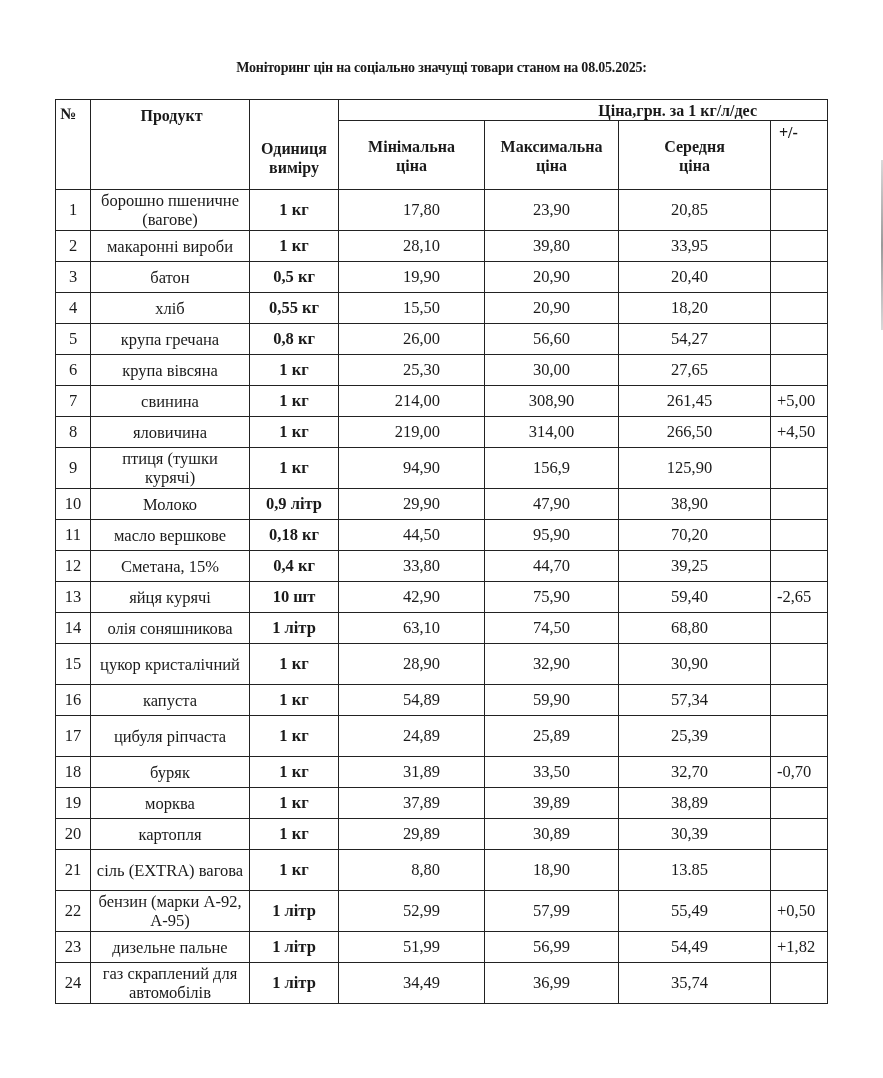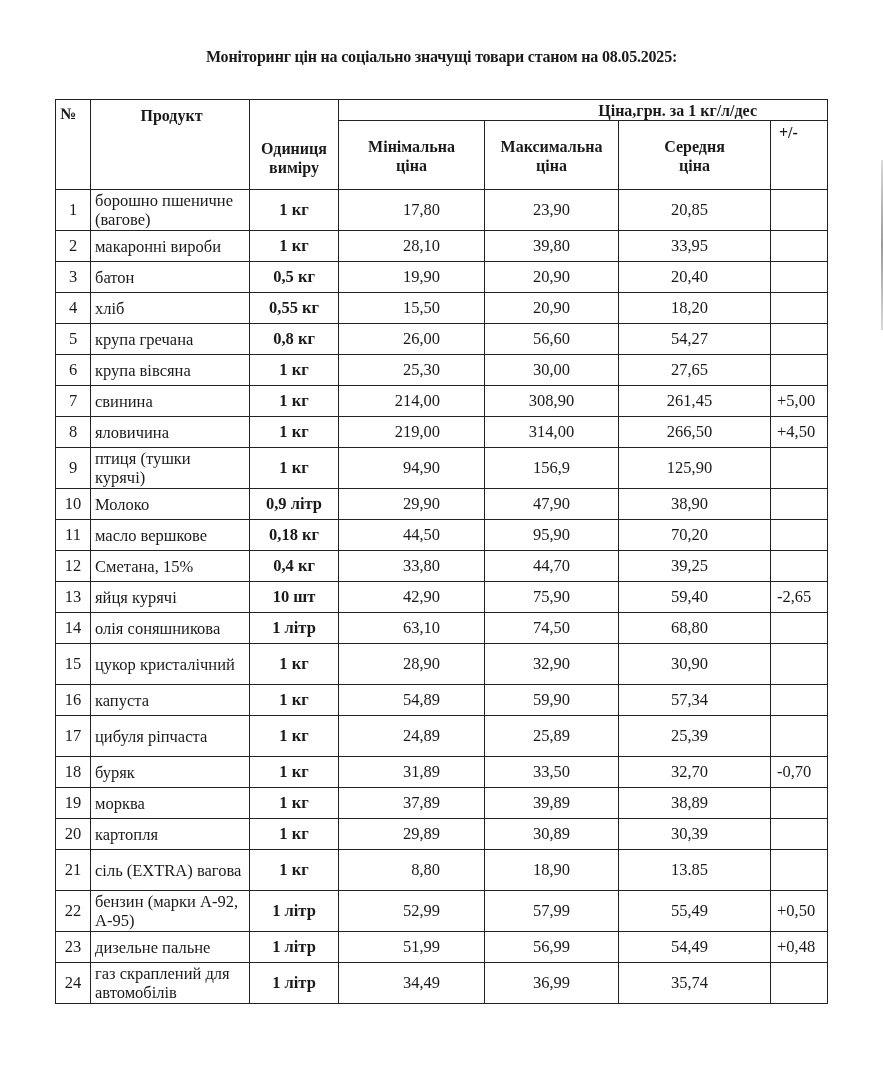--- a/index.html
+++ b/index.html
@@ -6,22 +6,22 @@
   body {
     width: 883px; height: 1078px; position: relative; overflow: hidden;
     font-family: "Liberation Serif", "DejaVu Serif", serif;
     color: #1a1a1a;
   }
   .page-edge {
     position: absolute; right: 0; top: 160px; width: 2px; height: 170px;
     background: linear-gradient(#d9d9d9, #9a9a9a, #d9d9d9);
   }
   h1 {
-    position: absolute; left: 0; right: 0; top: 44px; margin: 4px;
-    text-align: center; font-size: 16px; font-weight: bold; letter-spacing: -0.2px;
+    position: absolute; left: 0; right: 0; top: 44px; margin: 16px;
+    text-align: center; font-size: 14px; font-weight: bold; letter-spacing: -0.2px;
   }
   table {
     position: absolute; left: 55px; top: 99px; width: 772px;
     border-collapse: collapse; table-layout: fixed; font-size: 16.5px;
   }
   td, th { border: 1.6px solid #222; padding: 0 4px; vertical-align: middle; }
   th { font-weight: bold; font-size: 16px; line-height: 19px; }
   col.c-no { width: 35px; }
   col.c-prod { width: 159px; }
   col.c-unit { width: 89px; }
@@ -32,21 +32,21 @@
   .h-top th { height: 20px; }
   .h-group { text-align: right; padding-right: 70px; vertical-align: bottom; }
   .h-no { text-align: left; padding-left: 4px; vertical-align: top; padding-top: 4px; }
   .h-prod { vertical-align: top; padding-top: 6px; text-align: center; padding-right: 20px; padding-left: 23px; }
   .h-unit { vertical-align: bottom; padding-bottom: 12px; }
   .h-col { vertical-align: top; padding-top: 16px; }
   .h-diff { vertical-align: top; padding-top: 2px; text-align: left; padding-left: 8px; }
   tr.r td { height: 30px; }
   tr.r.tall td { height: 40px; }
   .no { text-align: center; }
-  .prod { text-align: left; line-height: 19px; }
+  .prod { text-align: center; line-height: 19px; }
   .unit { text-align: center; font-weight: bold; }
   .num { text-align: center; }
   .min { text-align: right; padding-right: 44px; }
   .max { text-align: center; }
   .avg { text-align: center; padding-right: 14px; }
   .diff { text-align: left; padding-left: 6px; }
 </style>
 </head>
 <body>
 
@@ -289,21 +289,21 @@
         <td class="num avg">55,49</td>
         <td class="diff">+0,50</td>
       </tr>
       <tr class="r">
         <td class="no">23</td>
         <td class="prod">дизельне пальне</td>
         <td class="unit">1 літр</td>
         <td class="num min">51,99</td>
         <td class="num max">56,99</td>
         <td class="num avg">54,49</td>
-        <td class="diff">+0,48</td>
+        <td class="diff">+1,82</td>
       </tr>
       <tr class="r tall">
         <td class="no">24</td>
         <td class="prod">газ скраплений для автомобілів</td>
         <td class="unit">1 літр</td>
         <td class="num min">34,49</td>
         <td class="num max">36,99</td>
         <td class="num avg">35,74</td>
         <td class="diff"></td>
       </tr>

